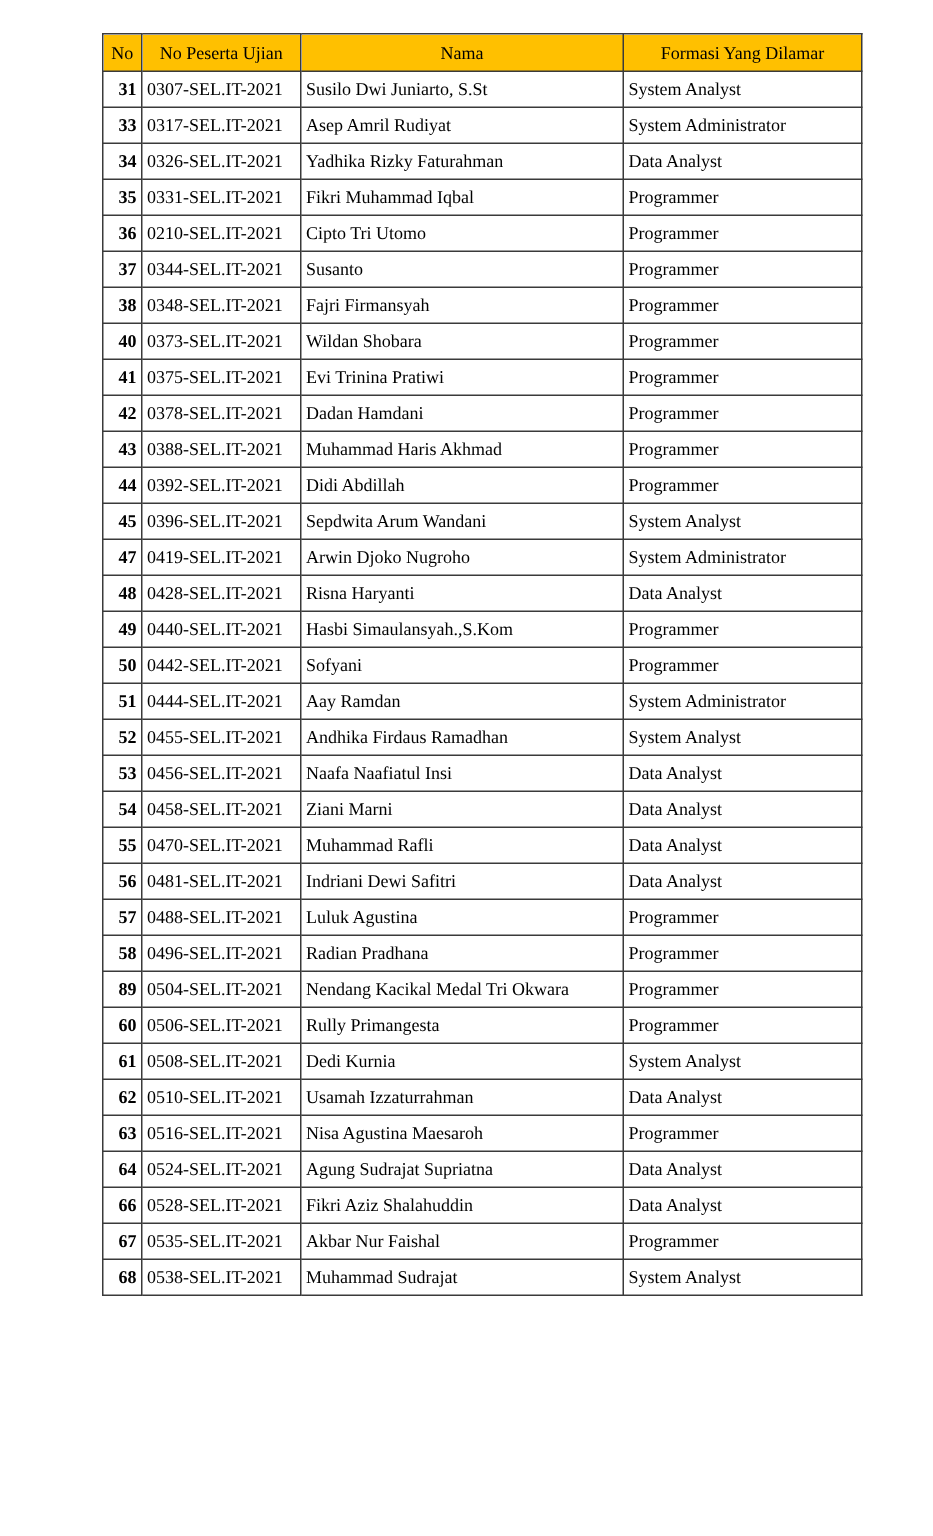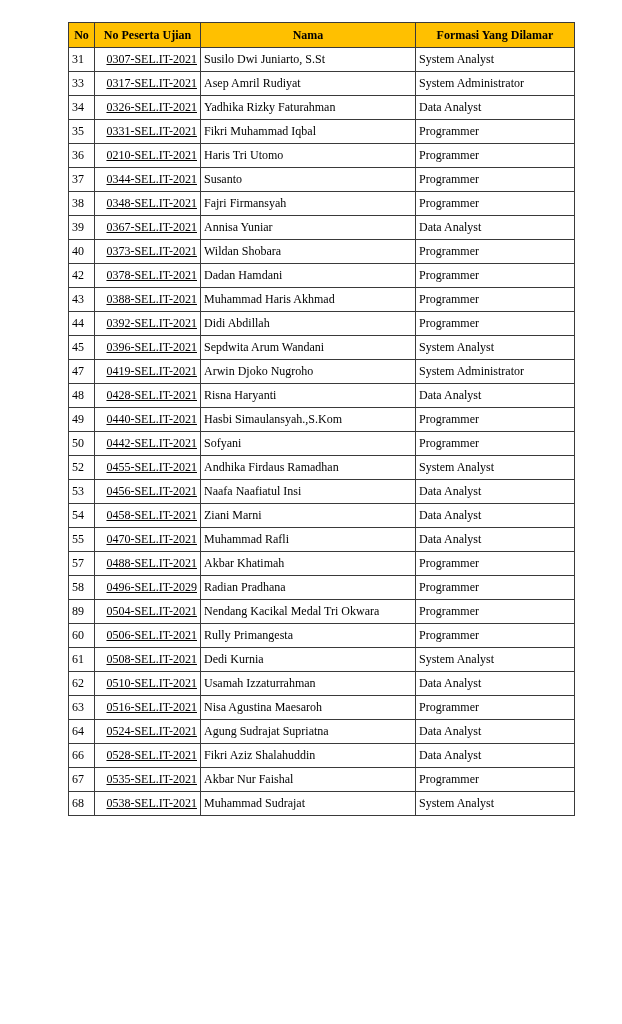--- a/index.html
+++ b/index.html
@@ -33,30 +33,30 @@
     }
     table.roster th, table.roster td {
       border: 1px solid #3a3a3a;
       padding: 0 3px;
       height: 23px;
       white-space: nowrap;
       overflow: hidden;
     }
     table.roster th {
       background: #ffc000;
-      font-weight: bold;
+      font-weight: normal;
       text-align: center;
       height: 24px;
     }
     col.c-no { width: 26px; }
     col.c-id { width: 106px; }
     col.c-name { width: 215px; }
     col.c-form { width: 159px; }
-    td.no { text-align: left; }
-    td.id { text-align: right; padding: 0 2px; text-decoration: underline; }
+    td.no { text-align: right; font-weight: bold; }
+    td.id { text-align: left; padding: 0 2px; }
     td.name, td.form { text-align: left; padding-left: 2px; }
   </style>
 </head>
 <body>
 
 <div class="page">
   <table class="roster">
     <colgroup>
       <col class="c-no">
       <col class="c-id">
@@ -92,45 +92,45 @@
         </tr>
         <tr>
           <td class="no">35</td>
           <td class="id">0331-SEL.IT-2021</td>
           <td class="name">Fikri Muhammad Iqbal</td>
           <td class="form">Programmer</td>
         </tr>
         <tr>
           <td class="no">36</td>
           <td class="id">0210-SEL.IT-2021</td>
-          <td class="name">Haris Tri Utomo</td>
+          <td class="name">Cipto Tri Utomo</td>
           <td class="form">Programmer</td>
         </tr>
         <tr>
           <td class="no">37</td>
           <td class="id">0344-SEL.IT-2021</td>
           <td class="name">Susanto</td>
           <td class="form">Programmer</td>
         </tr>
         <tr>
           <td class="no">38</td>
           <td class="id">0348-SEL.IT-2021</td>
           <td class="name">Fajri Firmansyah</td>
           <td class="form">Programmer</td>
         </tr>
         <tr>
-          <td class="no">39</td>
-          <td class="id">0367-SEL.IT-2021</td>
-          <td class="name">Annisa Yuniar</td>
-          <td class="form">Data Analyst</td>
-        </tr>
-        <tr>
           <td class="no">40</td>
           <td class="id">0373-SEL.IT-2021</td>
           <td class="name">Wildan Shobara</td>
+          <td class="form">Programmer</td>
+        </tr>
+        <tr>
+          <td class="no">41</td>
+          <td class="id">0375-SEL.IT-2021</td>
+          <td class="name">Evi Trinina Pratiwi</td>
           <td class="form">Programmer</td>
         </tr>
         <tr>
           <td class="no">42</td>
           <td class="id">0378-SEL.IT-2021</td>
           <td class="name">Dadan Hamdani</td>
           <td class="form">Programmer</td>
         </tr>
         <tr>
           <td class="no">43</td>
@@ -168,20 +168,26 @@
           <td class="name">Hasbi Simaulansyah.,S.Kom</td>
           <td class="form">Programmer</td>
         </tr>
         <tr>
           <td class="no">50</td>
           <td class="id">0442-SEL.IT-2021</td>
           <td class="name">Sofyani</td>
           <td class="form">Programmer</td>
         </tr>
         <tr>
+          <td class="no">51</td>
+          <td class="id">0444-SEL.IT-2021</td>
+          <td class="name">Aay Ramdan</td>
+          <td class="form">System Administrator</td>
+        </tr>
+        <tr>
           <td class="no">52</td>
           <td class="id">0455-SEL.IT-2021</td>
           <td class="name">Andhika Firdaus Ramadhan</td>
           <td class="form">System Analyst</td>
         </tr>
         <tr>
           <td class="no">53</td>
           <td class="id">0456-SEL.IT-2021</td>
           <td class="name">Naafa Naafiatul Insi</td>
           <td class="form">Data Analyst</td>
@@ -192,28 +198,34 @@
           <td class="name">Ziani Marni</td>
           <td class="form">Data Analyst</td>
         </tr>
         <tr>
           <td class="no">55</td>
           <td class="id">0470-SEL.IT-2021</td>
           <td class="name">Muhammad Rafli</td>
           <td class="form">Data Analyst</td>
         </tr>
         <tr>
+          <td class="no">56</td>
+          <td class="id">0481-SEL.IT-2021</td>
+          <td class="name">Indriani Dewi Safitri</td>
+          <td class="form">Data Analyst</td>
+        </tr>
+        <tr>
           <td class="no">57</td>
           <td class="id">0488-SEL.IT-2021</td>
-          <td class="name">Akbar Khatimah</td>
+          <td class="name">Luluk Agustina</td>
           <td class="form">Programmer</td>
         </tr>
         <tr>
           <td class="no">58</td>
-          <td class="id">0496-SEL.IT-2029</td>
+          <td class="id">0496-SEL.IT-2021</td>
           <td class="name">Radian Pradhana</td>
           <td class="form">Programmer</td>
         </tr>
         <tr>
           <td class="no">89</td>
           <td class="id">0504-SEL.IT-2021</td>
           <td class="name">Nendang Kacikal Medal Tri Okwara</td>
           <td class="form">Programmer</td>
         </tr>
         <tr>

